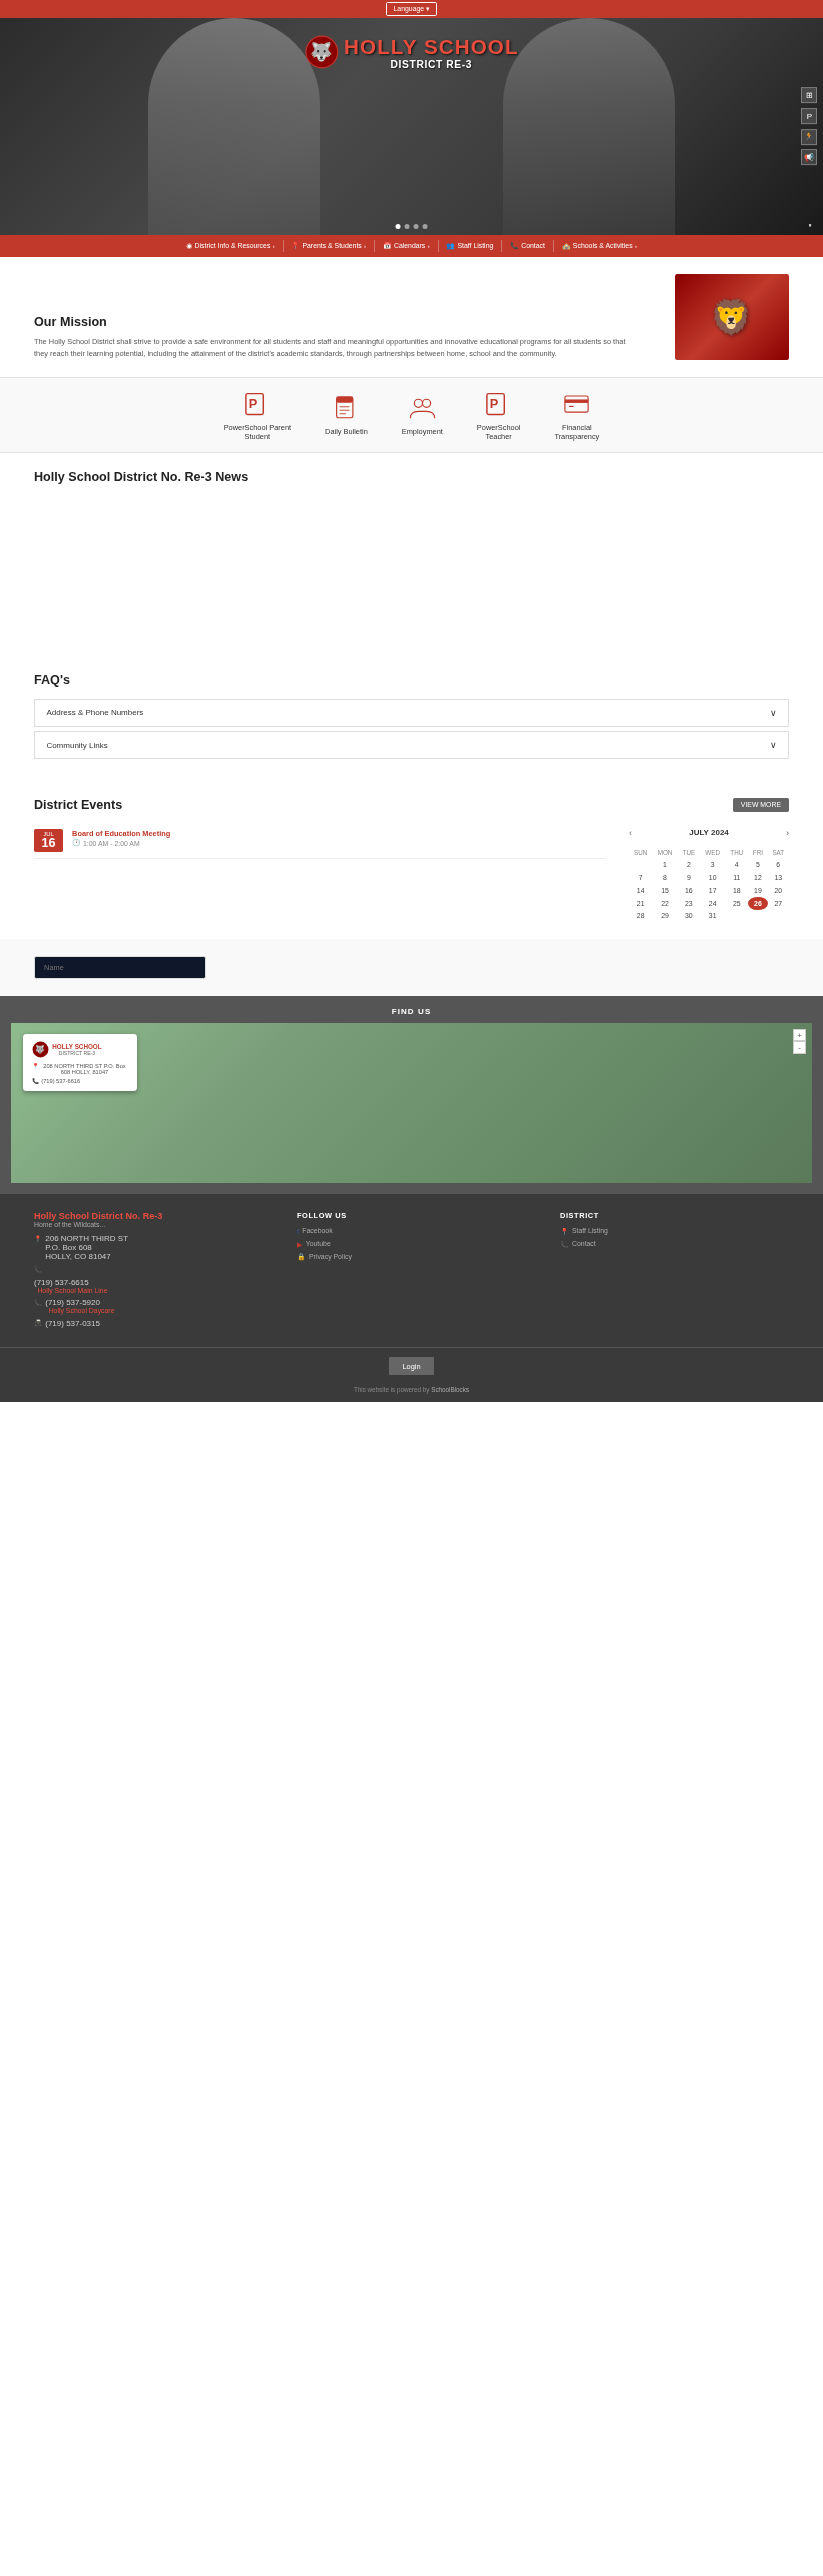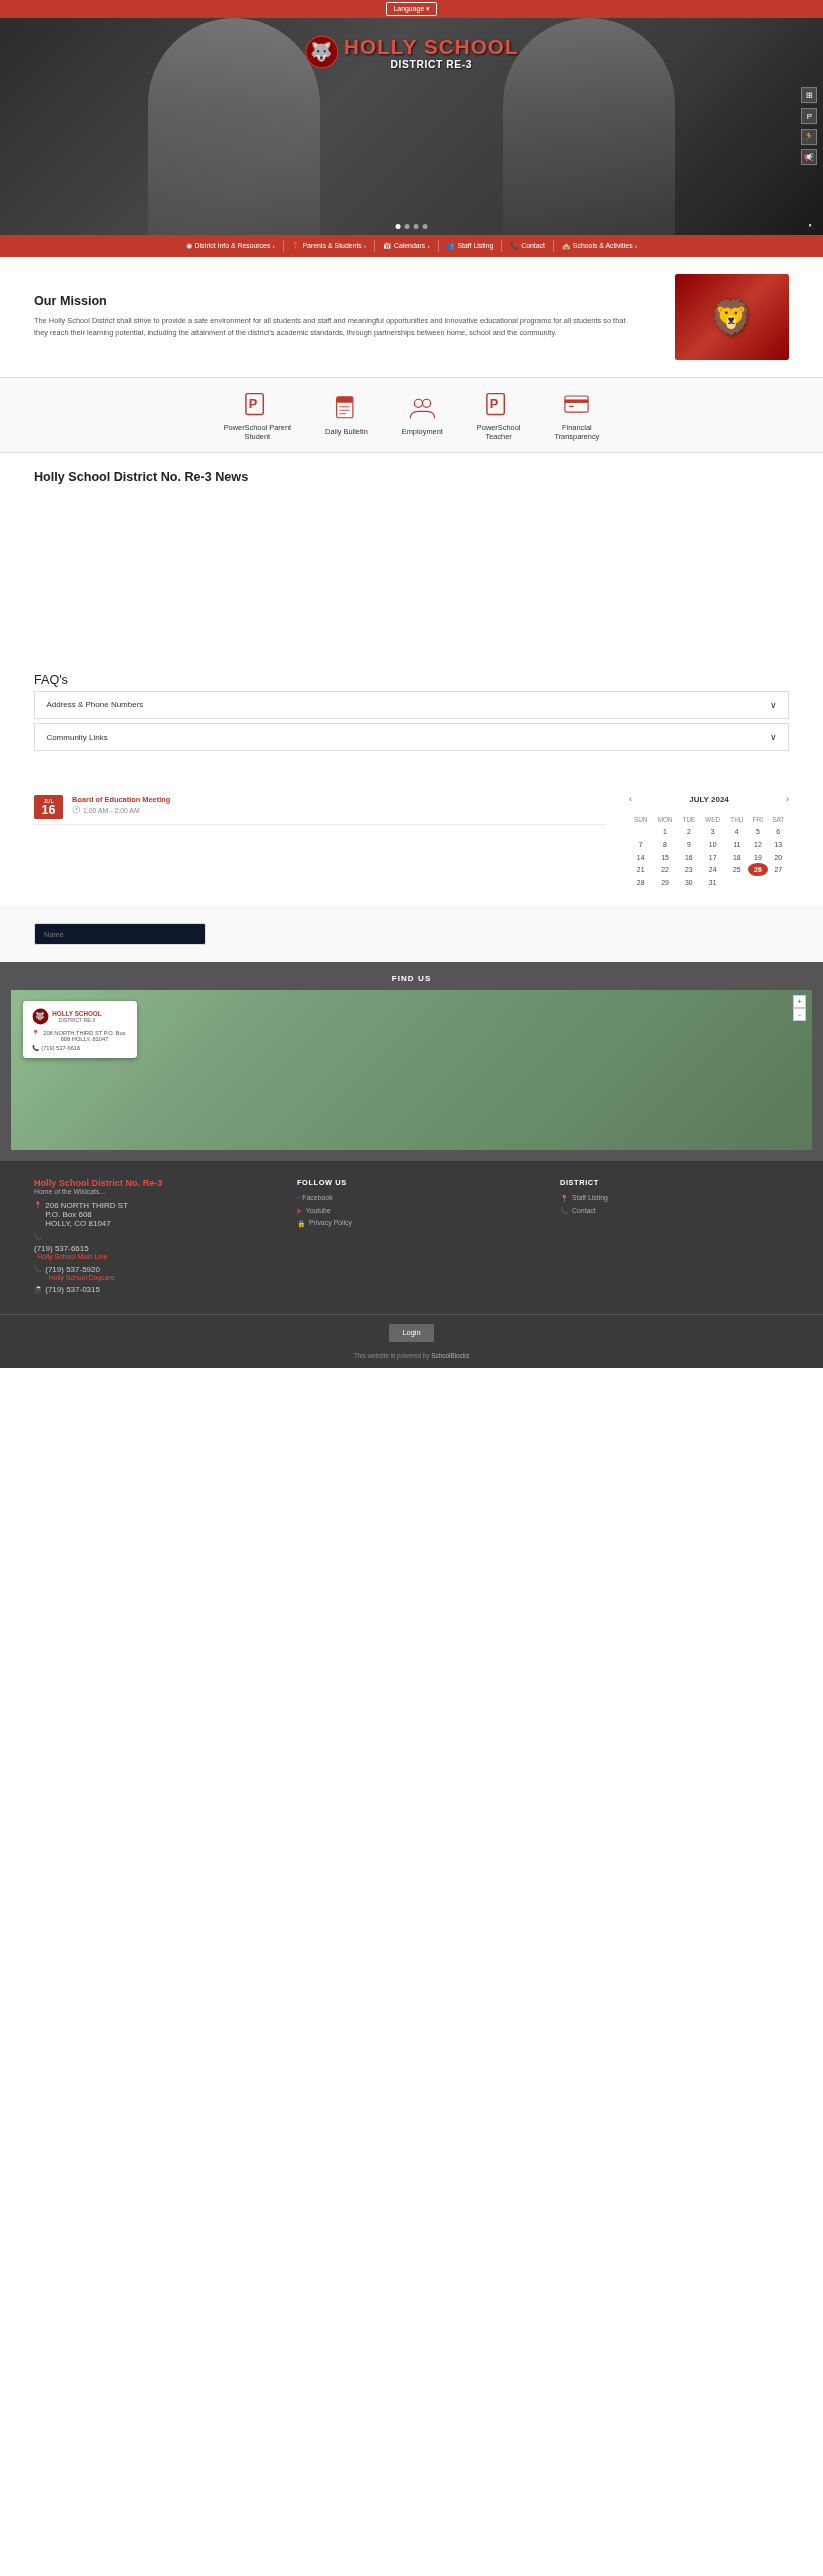--- a/index.html
+++ b/index.html
@@ -138,21 +138,21 @@
     }
     .nav-item:last-child { border-right: none; }
     .nav-item .nav-icon { font-size: 6.9px; }
     .nav-arrow { font-size: 5.7px; }
 
     
     .mission-section {
       display: flex;
       padding: 17px 34px;
       gap: 40px;
-      align-items: center;
+      align-items: flex-end;
     }
     .mission-text { flex: 1; }
     .mission-text h2 { font-size: 12.6px; font-weight: bold; margin-bottom: 6.9px; color: #222; }
     .mission-text p { font-size: 7.4px; line-height: 1.6; color: #555; }
     .mission-image {
       width: 114px;
       height: 86px;
       background: linear-gradient(135deg, #8B0000 0%, #c0392b 50%, #8B0000 100%);
       border-radius: 2.3px;
       display: flex;
@@ -210,21 +210,21 @@
       display: grid;
       grid-template-columns: repeat(3, 1fr);
       gap: 11.4px;
       min-height: 143px;
     }
 
     
     .faq-section {
       padding: 17px 34px;
     }
-    .faq-section h2 { font-size: 12.6px; font-weight: normal; margin-bottom: 4px; color: #222; }
+    .faq-section h2 { font-size: 12.6px; font-weight: bold; margin-bottom: 12px; color: #222; }
     .faq-item {
       border: 0.6px solid #ddd;
       border-radius: 0;
       margin-bottom: 4.6px;
       overflow: hidden;
     }
     .faq-header {
       display: flex;
       justify-content: space-between;
       align-items: center;
@@ -599,20 +599,24 @@
   </div>
   <div class="faq-item">
     <div class="faq-header">
       <span class="faq-title">Community Links</span>
       <span class="faq-arrow">∨</span>
     </div>
   </div>
 </section>
 
 <section class="events-section">
+  <div class="events-header">
+    <h2>District Events</h2>
+    <button class="view-more-btn">VIEW MORE</button>
+  </div>
   <div class="events-content">
     <div class="events-list">
       <div class="event-item">
         <div class="event-date-badge">
           <div class="event-month">JUL</div>
           <div class="event-day">16</div>
         </div>
         <div class="event-info">
           <h4>Board of Education Meeting</h4>
           <p>

